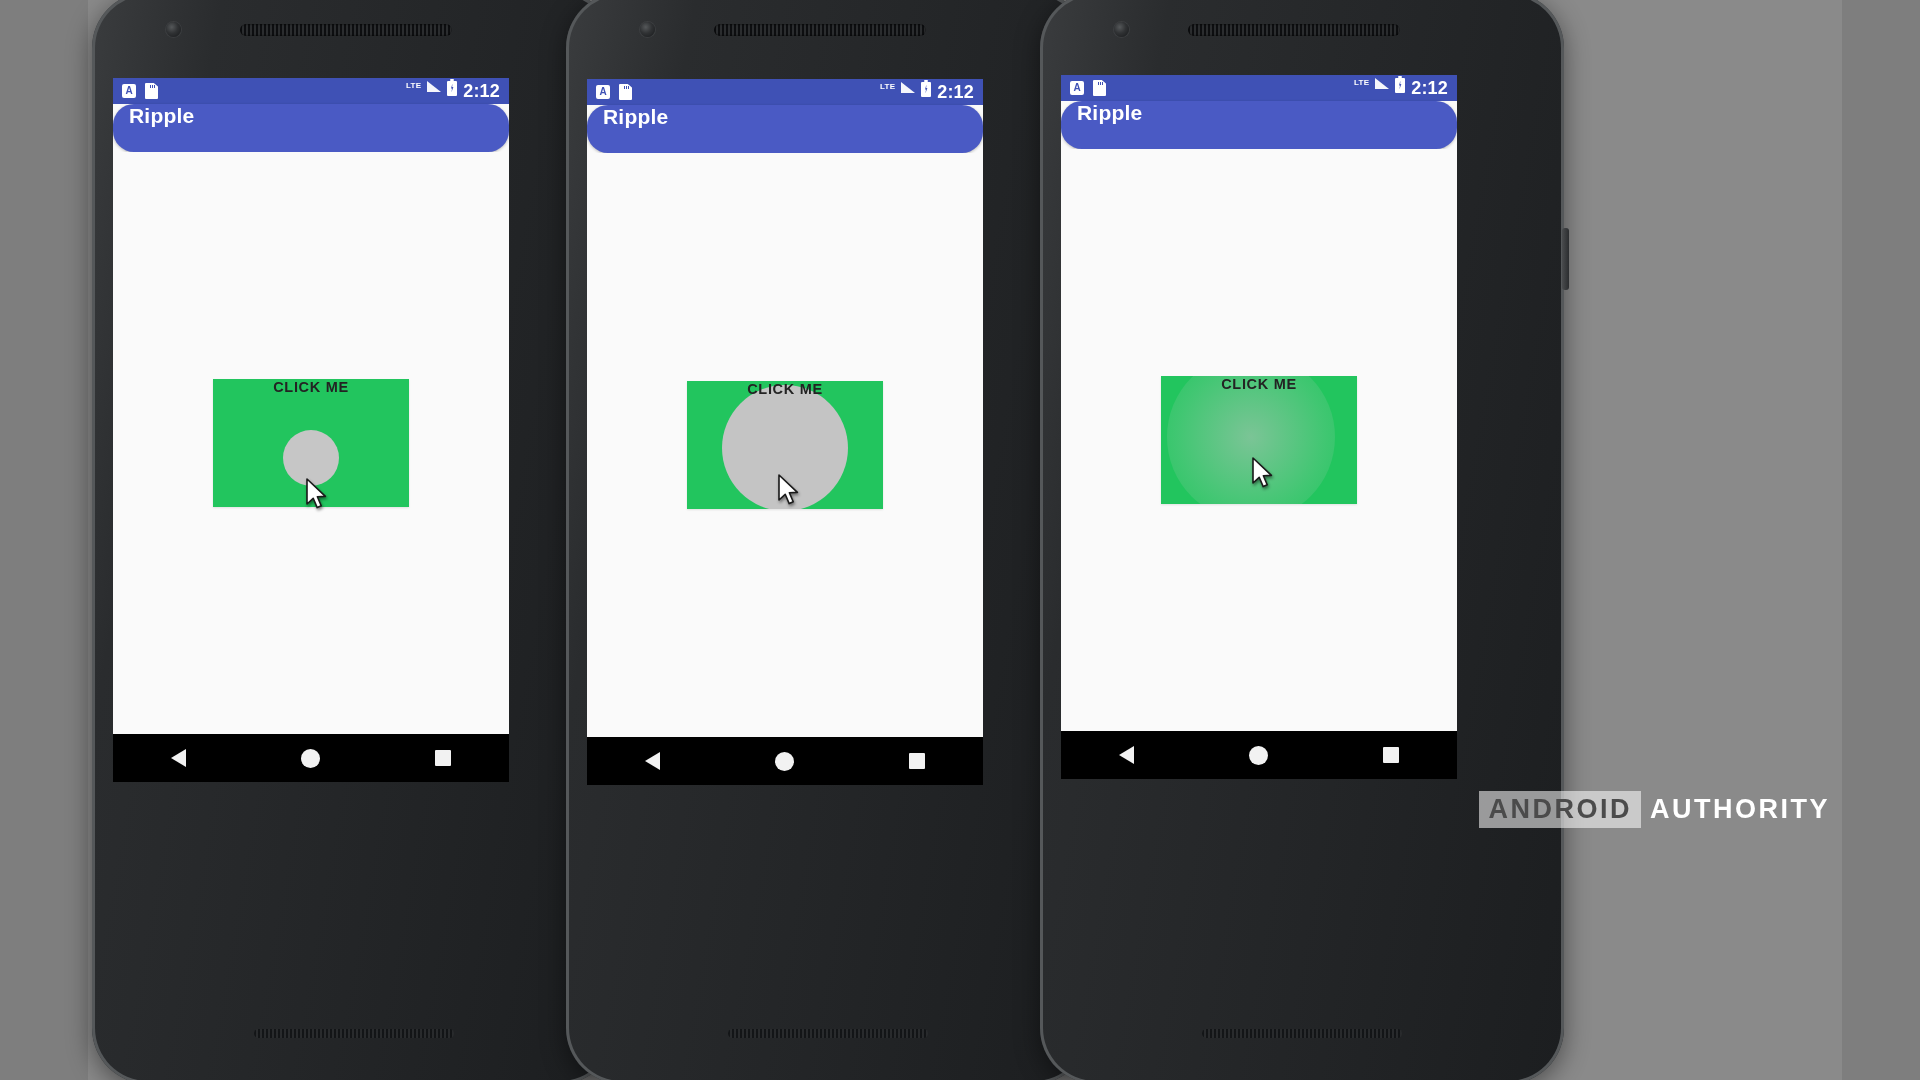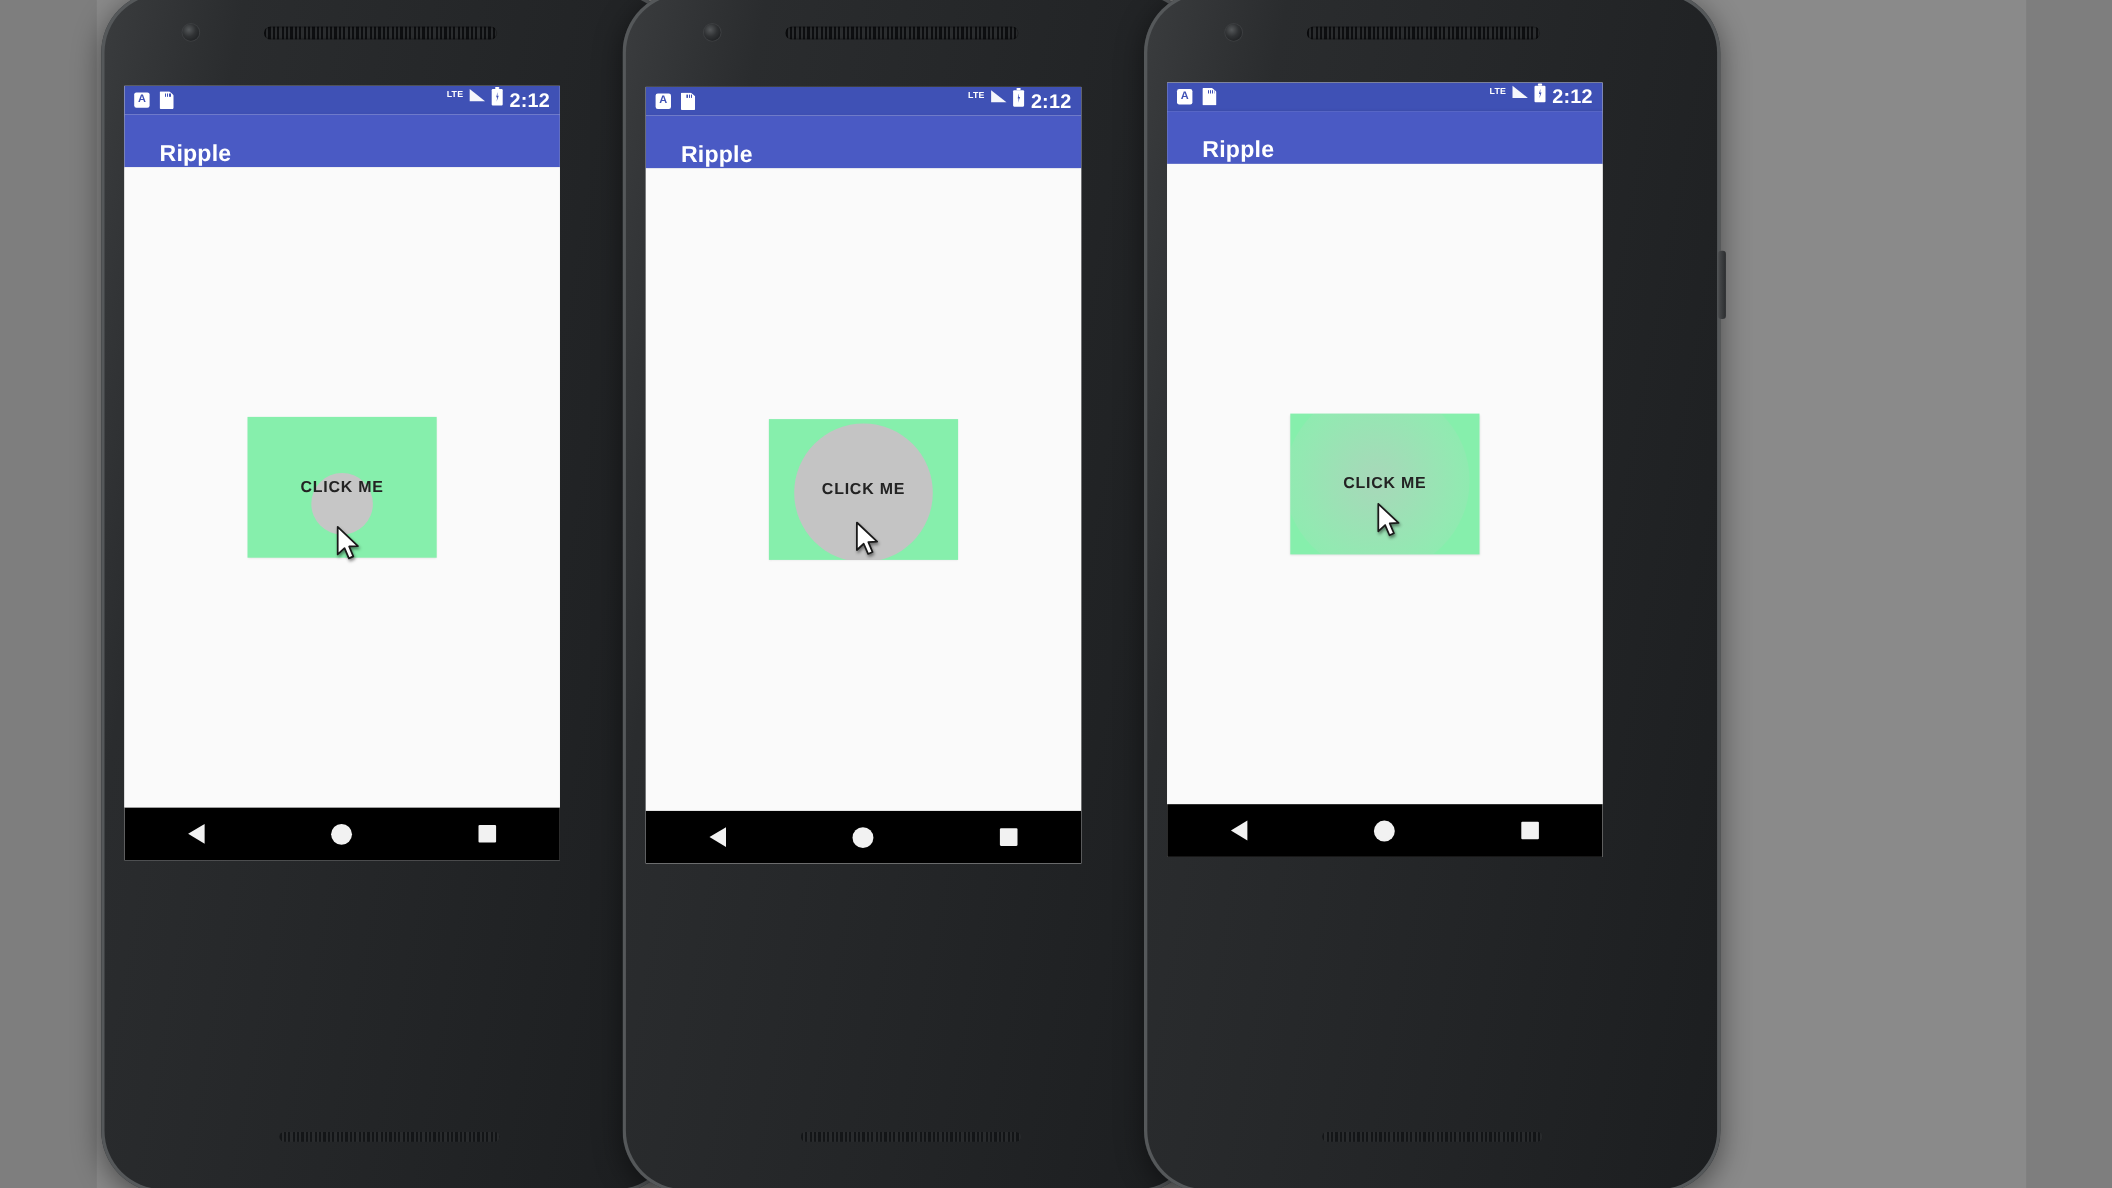--- a/index.html
+++ b/index.html
@@ -133,41 +133,42 @@
     content:""; position:absolute; top:3px; left:3.5px;
     width:3px; height:9px; background:#3f51b5;
     clip-path: polygon(60% 0,10% 55%,45% 55%,25% 100%,90% 40%,50% 40%);
   }
   .sb-time { font-size: 18px; font-weight: bold; letter-spacing: .2px; }
 
   
   .appbar {
     height: 48px;
     background: #4a5ac4;
-    display: flex; align-items: flex-end;
-    padding: 0 32px;
+    display: flex; align-items: flex-start;
+    padding: 0 16px;
     box-shadow: 0 1px 3px rgba(0,0,0,.25);
+    border-radius: 21px;
   }
   .appbar-title { color:#fff; font-size: 21px; font-weight: bold; letter-spacing:.2px; }
 
   
   .content {
     position: relative;
     height: calc(100% - 26px - 48px - 48px);
     background: #fafafa;
   }
 
   
   .ripple-btn {
     position: absolute;
     left: 50%; top: 50%;
     transform: translate(-50%,-50%);
-    width: 172px; height: 128px;
-    background: #86efac;
-    display: flex; align-items: center; justify-content: center;
+    width: 196px; height: 128px;
+    background: #22c55e;
+    display: flex; align-items: flex-start; justify-content: center;
     overflow: hidden;
     box-shadow: 0 1px 2px rgba(0,0,0,.10);
   }
   .ripple-btn .label {
     position: relative; z-index: 3;
     font-size: 14.5px; font-weight: bold;
     color: #232323; letter-spacing: .7px;
   }
   .ripple {
     position: absolute;
@@ -382,14 +383,18 @@
       </div>
 
       <div class="navbar">
         <span class="nav-back"></span>
         <span class="nav-home"></span>
         <span class="nav-recent"></span>
       </div>
     </div>
   </div>
 
+  <div class="watermark">
+    <span class="wm-a">ANDROID</span>
+    <span class="wm-b">AUTHORITY</span>
+  </div>
 
 </div>
 
 </body></html>

